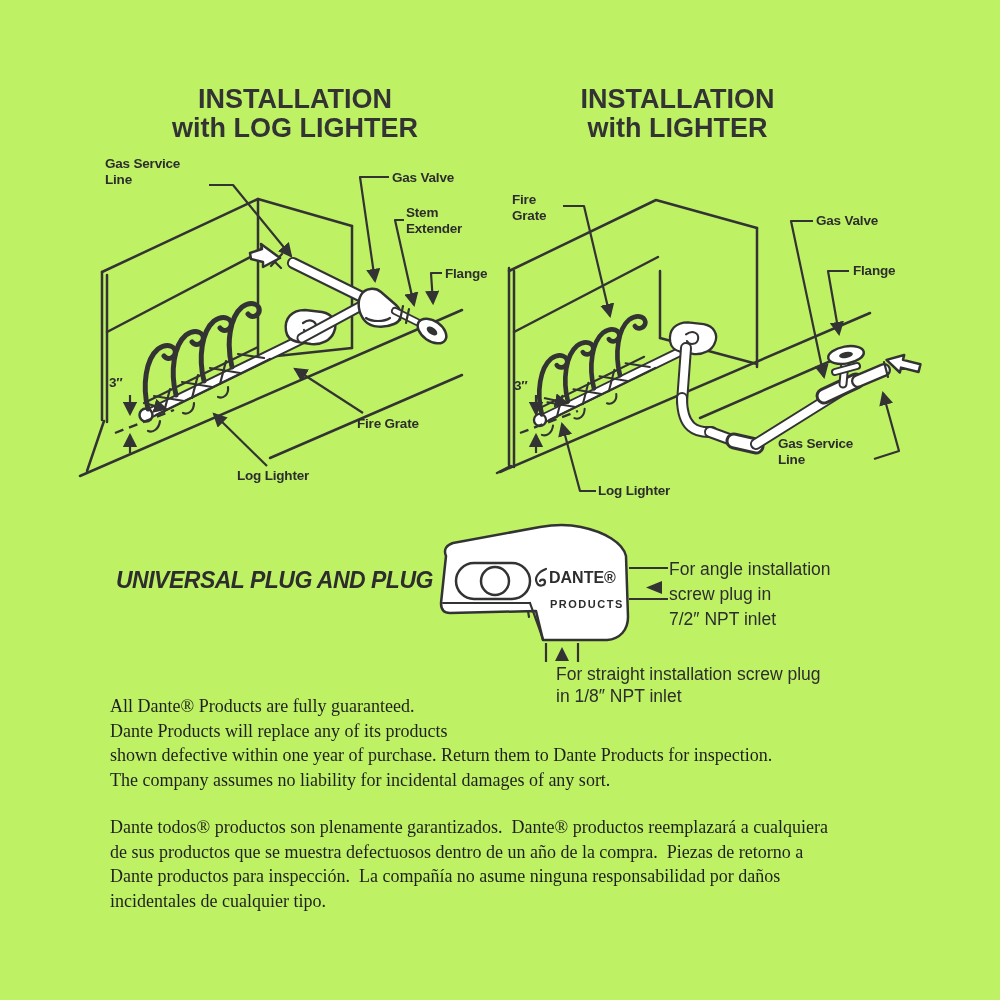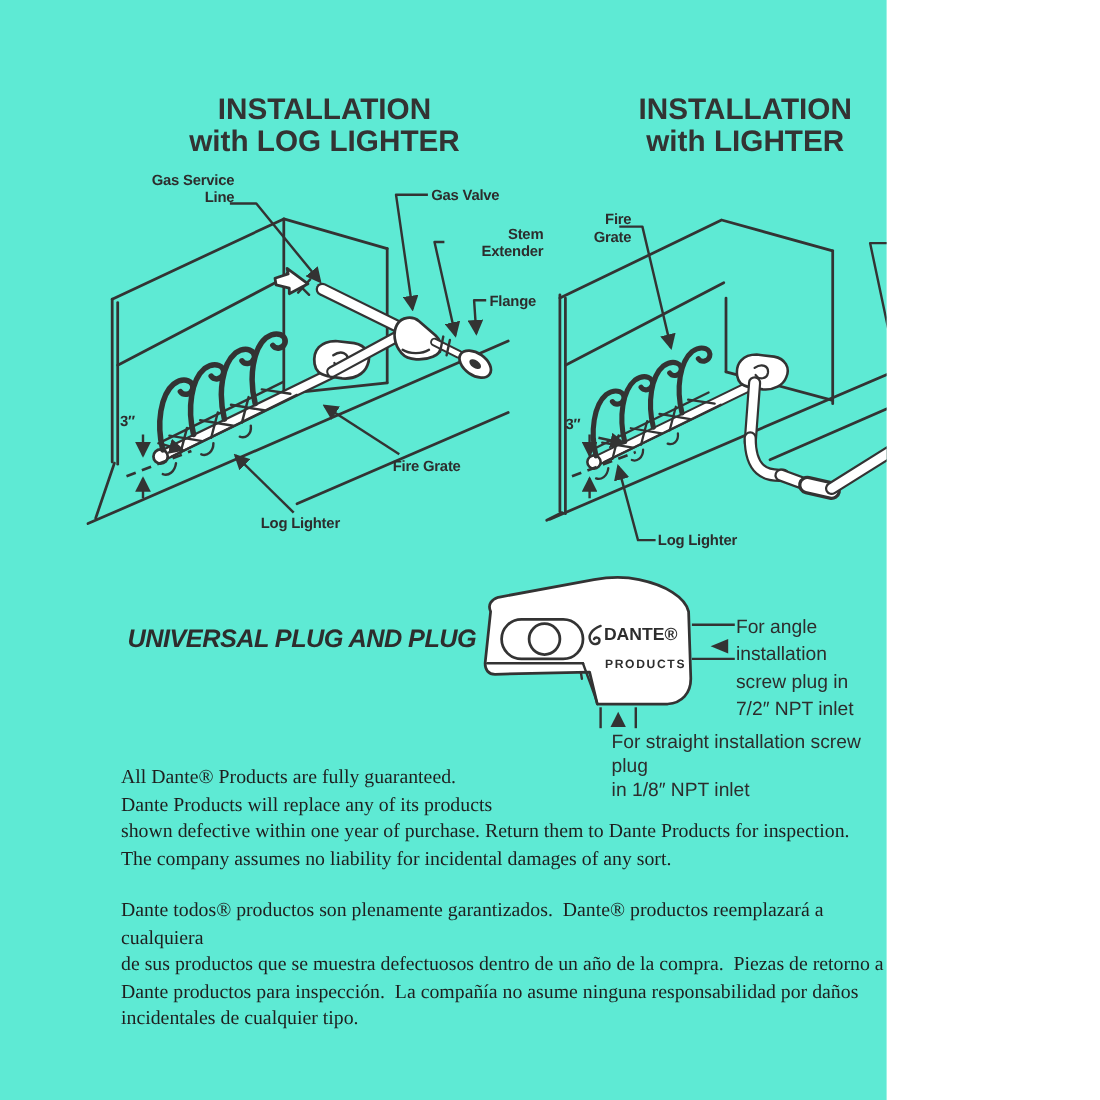--- a/index.html
+++ b/index.html
@@ -1,31 +1,31 @@
 <!DOCTYPE html>
 <html><head>
 <meta charset="utf-8">
 <title>Diagram</title>
 <style>
   html,body{margin:0;padding:0;background:#fff;}
-  .page{position:relative;width:806px;height:1000px;background:#5eead4;overflow:hidden;
+  .page{position:relative;width:1000px;height:1000px;background:#bef264;overflow:hidden;
         font-family:"Liberation Sans",sans-serif;}
   svg{position:absolute;left:0;top:0;}
   .ln{stroke:#333;stroke-width:2.5;fill:none;stroke-linecap:round;stroke-linejoin:round;}
   .thin{stroke:#333;stroke-width:2.2;fill:none;stroke-linecap:round;}
   .ld{stroke:#333;stroke-width:2.2;fill:none;stroke-linejoin:round;}
   .po{stroke:#333;fill:none;stroke-linecap:round;}
   .pi{stroke:#fff;fill:none;stroke-linecap:round;}
   .fillw{fill:#fff;stroke:#333;stroke-width:2.5;stroke-linejoin:round;}
   .dk{fill:#333;stroke:none;}
   .prong{stroke:#333;stroke-width:5;fill:none;stroke-linecap:round;}
   .dash{stroke:#333;stroke-width:2.4;fill:none;stroke-dasharray:9 6;}
   .lbl{position:absolute;font:bold 13.5px "Liberation Sans",sans-serif;color:#2d2d2d;
        white-space:pre-line;line-height:16px;letter-spacing:-0.2px;}
-  .ctr{text-align:right;}
+  .ctr{text-align:left;}
   .title{position:absolute;font:bold 27px "Liberation Sans",sans-serif;color:#333;
          white-space:pre-line;text-align:center;line-height:29px;}
   .mixtitle{position:absolute;font:italic bold 23px "Liberation Sans",sans-serif;
             color:#2d2d2d;letter-spacing:-0.5px;}
   .note{position:absolute;font:17.5px "Liberation Sans",sans-serif;color:#2d2d2d;
         white-space:pre-line;line-height:25px;}
   .note2{line-height:22px;}
   .para{position:absolute;font:18px "Liberation Serif",serif;color:#1f1f1f;
         white-space:pre-wrap;line-height:24.5px;}
   .brand{position:absolute;font:bold 16px "Liberation Sans",sans-serif;color:#2d2d2d;}

